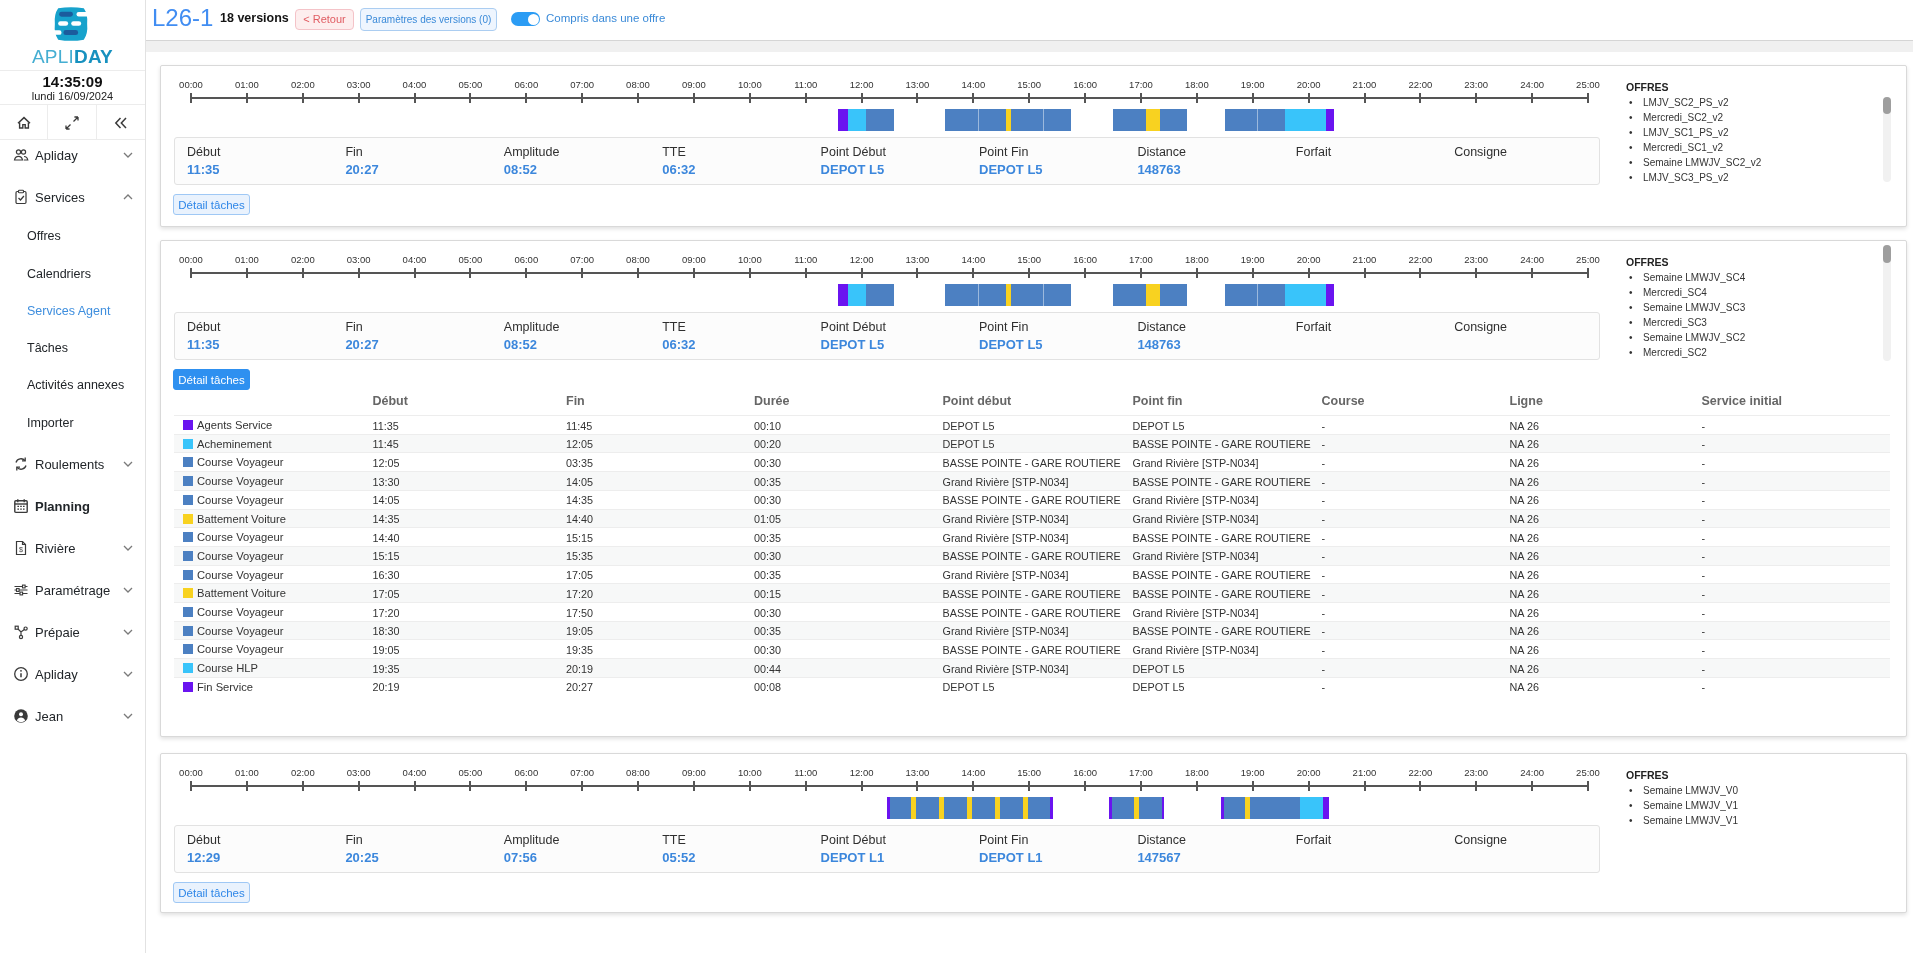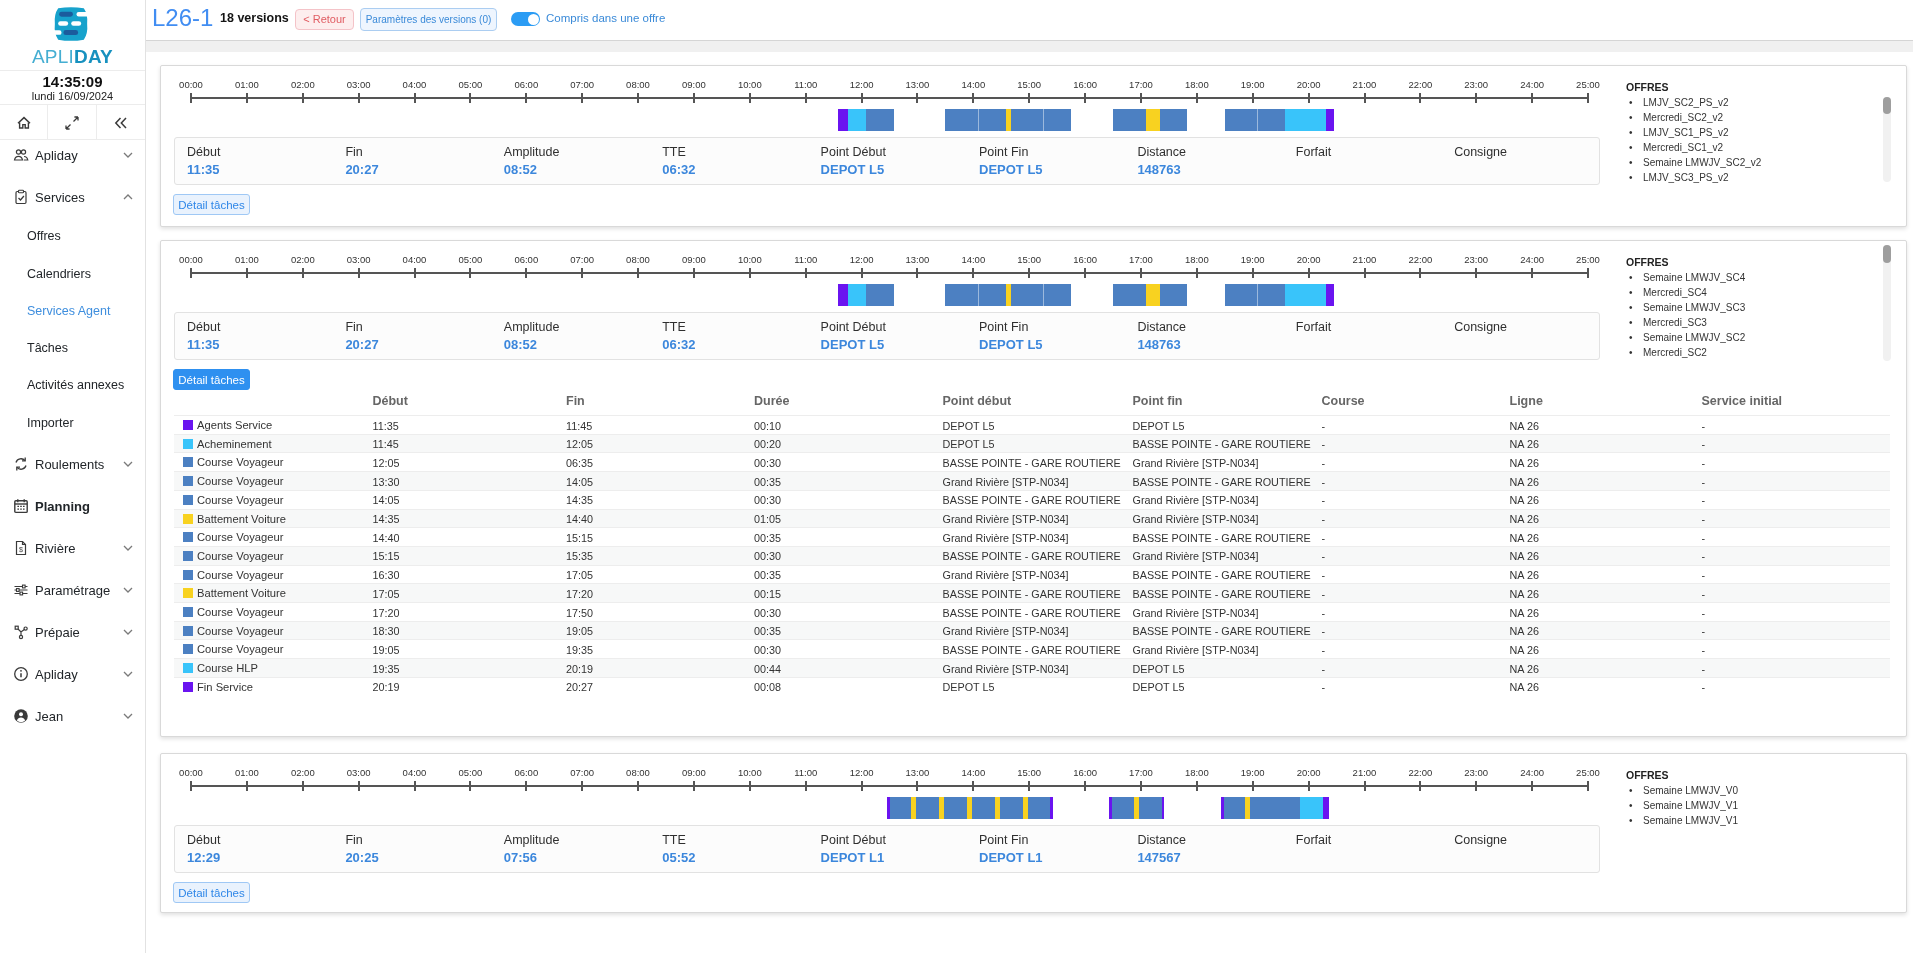--- a/index.html
+++ b/index.html
@@ -496,21 +496,21 @@
       <span class="td" style="left:768.5px">DEPOT L5</span>
       <span class="td" style="left:958.5px">BASSE POINTE - GARE ROUTIERE</span>
       <span class="td" style="left:1147.5px">-</span>
       <span class="td" style="left:1335.5px">NA 26</span>
       <span class="td" style="left:1527.5px">-</span>
     </div>
     <div class="trow" style="top:211.4px">
       <span class="sw" style="background:#4c80c2"></span>
       <span class="tname">Course Voyageur</span>
       <span class="td" style="left:198.5px">12:05</span>
-      <span class="td" style="left:392px">06:35</span>
+      <span class="td" style="left:392px">03:35</span>
       <span class="td" style="left:580px">00:30</span>
       <span class="td" style="left:768.5px">BASSE POINTE - GARE ROUTIERE</span>
       <span class="td" style="left:958.5px">Grand Rivière [STP-N034]</span>
       <span class="td" style="left:1147.5px">-</span>
       <span class="td" style="left:1335.5px">NA 26</span>
       <span class="td" style="left:1527.5px">-</span>
     </div>
     <div class="trow alt" style="top:230.1px">
       <span class="sw" style="background:#4c80c2"></span>
       <span class="tname">Course Voyageur</span>

